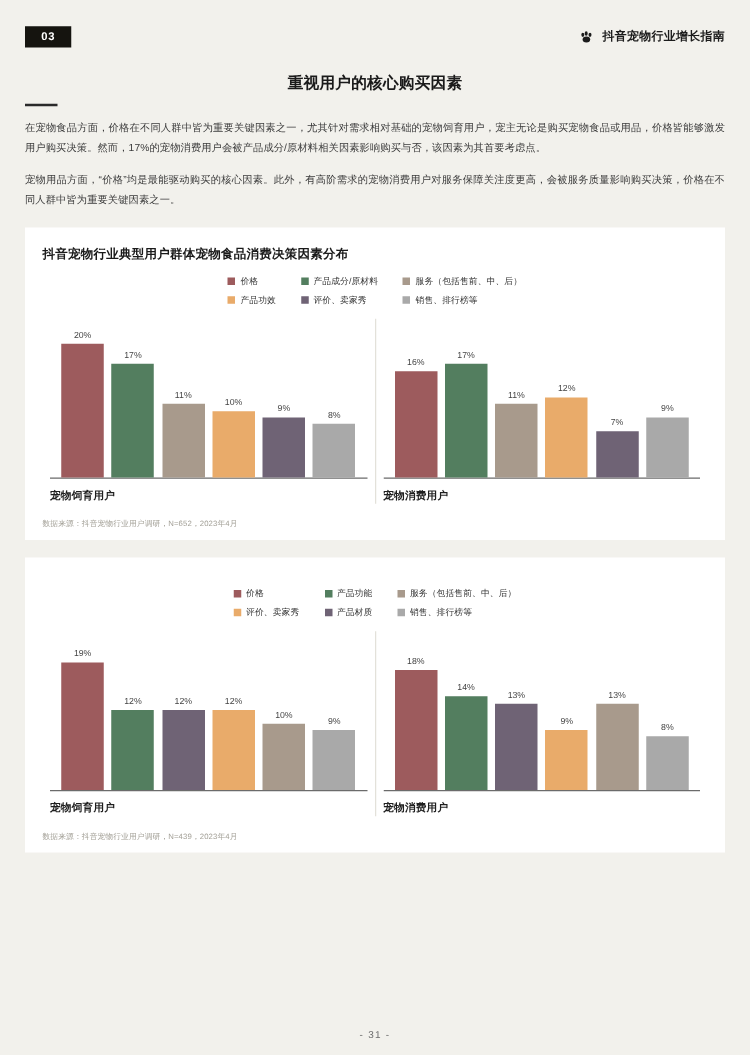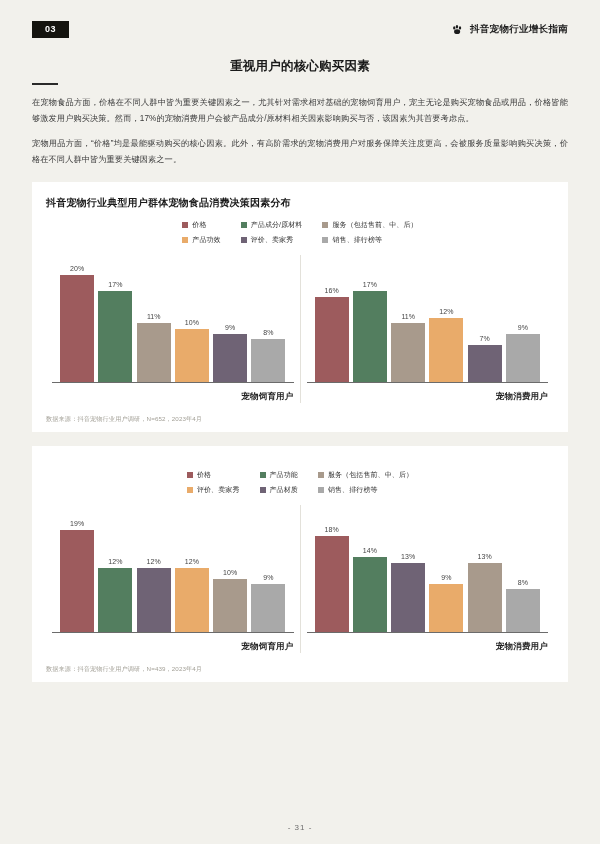--- a/index.html
+++ b/index.html
@@ -3,21 +3,21 @@
 <meta charset="utf-8">
 <style>
   * { margin:0; padding:0; box-sizing:border-box; }
   html,body{
     width:600px; height:844px;
     background:#f2f1ec;
     font-family:"Liberation Sans","DejaVu Sans",sans-serif;
     color:#2c2c2c;
     overflow:hidden;
   }
-  .page{ position:relative; width:600px; height:844px; padding:0 32px; }
+  .page{ position:relative; width:600px; height:844px; padding:0 20px; }
 
   
   .header{
     display:flex; align-items:center; justify-content:space-between;
     height:44px; padding-top:14px;
   }
   .sec-badge{
     background:#15140f; color:#ffffff;
     font-size:9px; font-weight:700; letter-spacing:.5px;
     padding:4px 13px; line-height:1;
@@ -74,21 +74,21 @@
   }
   .barwrap{
     flex:1 1 0; display:flex; flex-direction:column;
     align-items:center; justify-content:flex-end; height:100%;
     max-width:34px;
   }
   .barval{ font-size:7px; color:#444; margin-bottom:3px; font-weight:400; }
   .bar{ width:100%; }
 
   .panel-label{
-    text-align:right; font-size:8.5px; font-weight:700;
+    text-align:left; font-size:8.5px; font-weight:700;
     color:#1f1f1f; margin-top:8px; letter-spacing:.2px;
   }
 
   .source{
     font-size:6.2px; color:#a3a097; margin-top:12px; letter-spacing:.1px;
   }
 
   
   .pagenum{
     position:absolute; left:0; right:0; bottom:12px;

